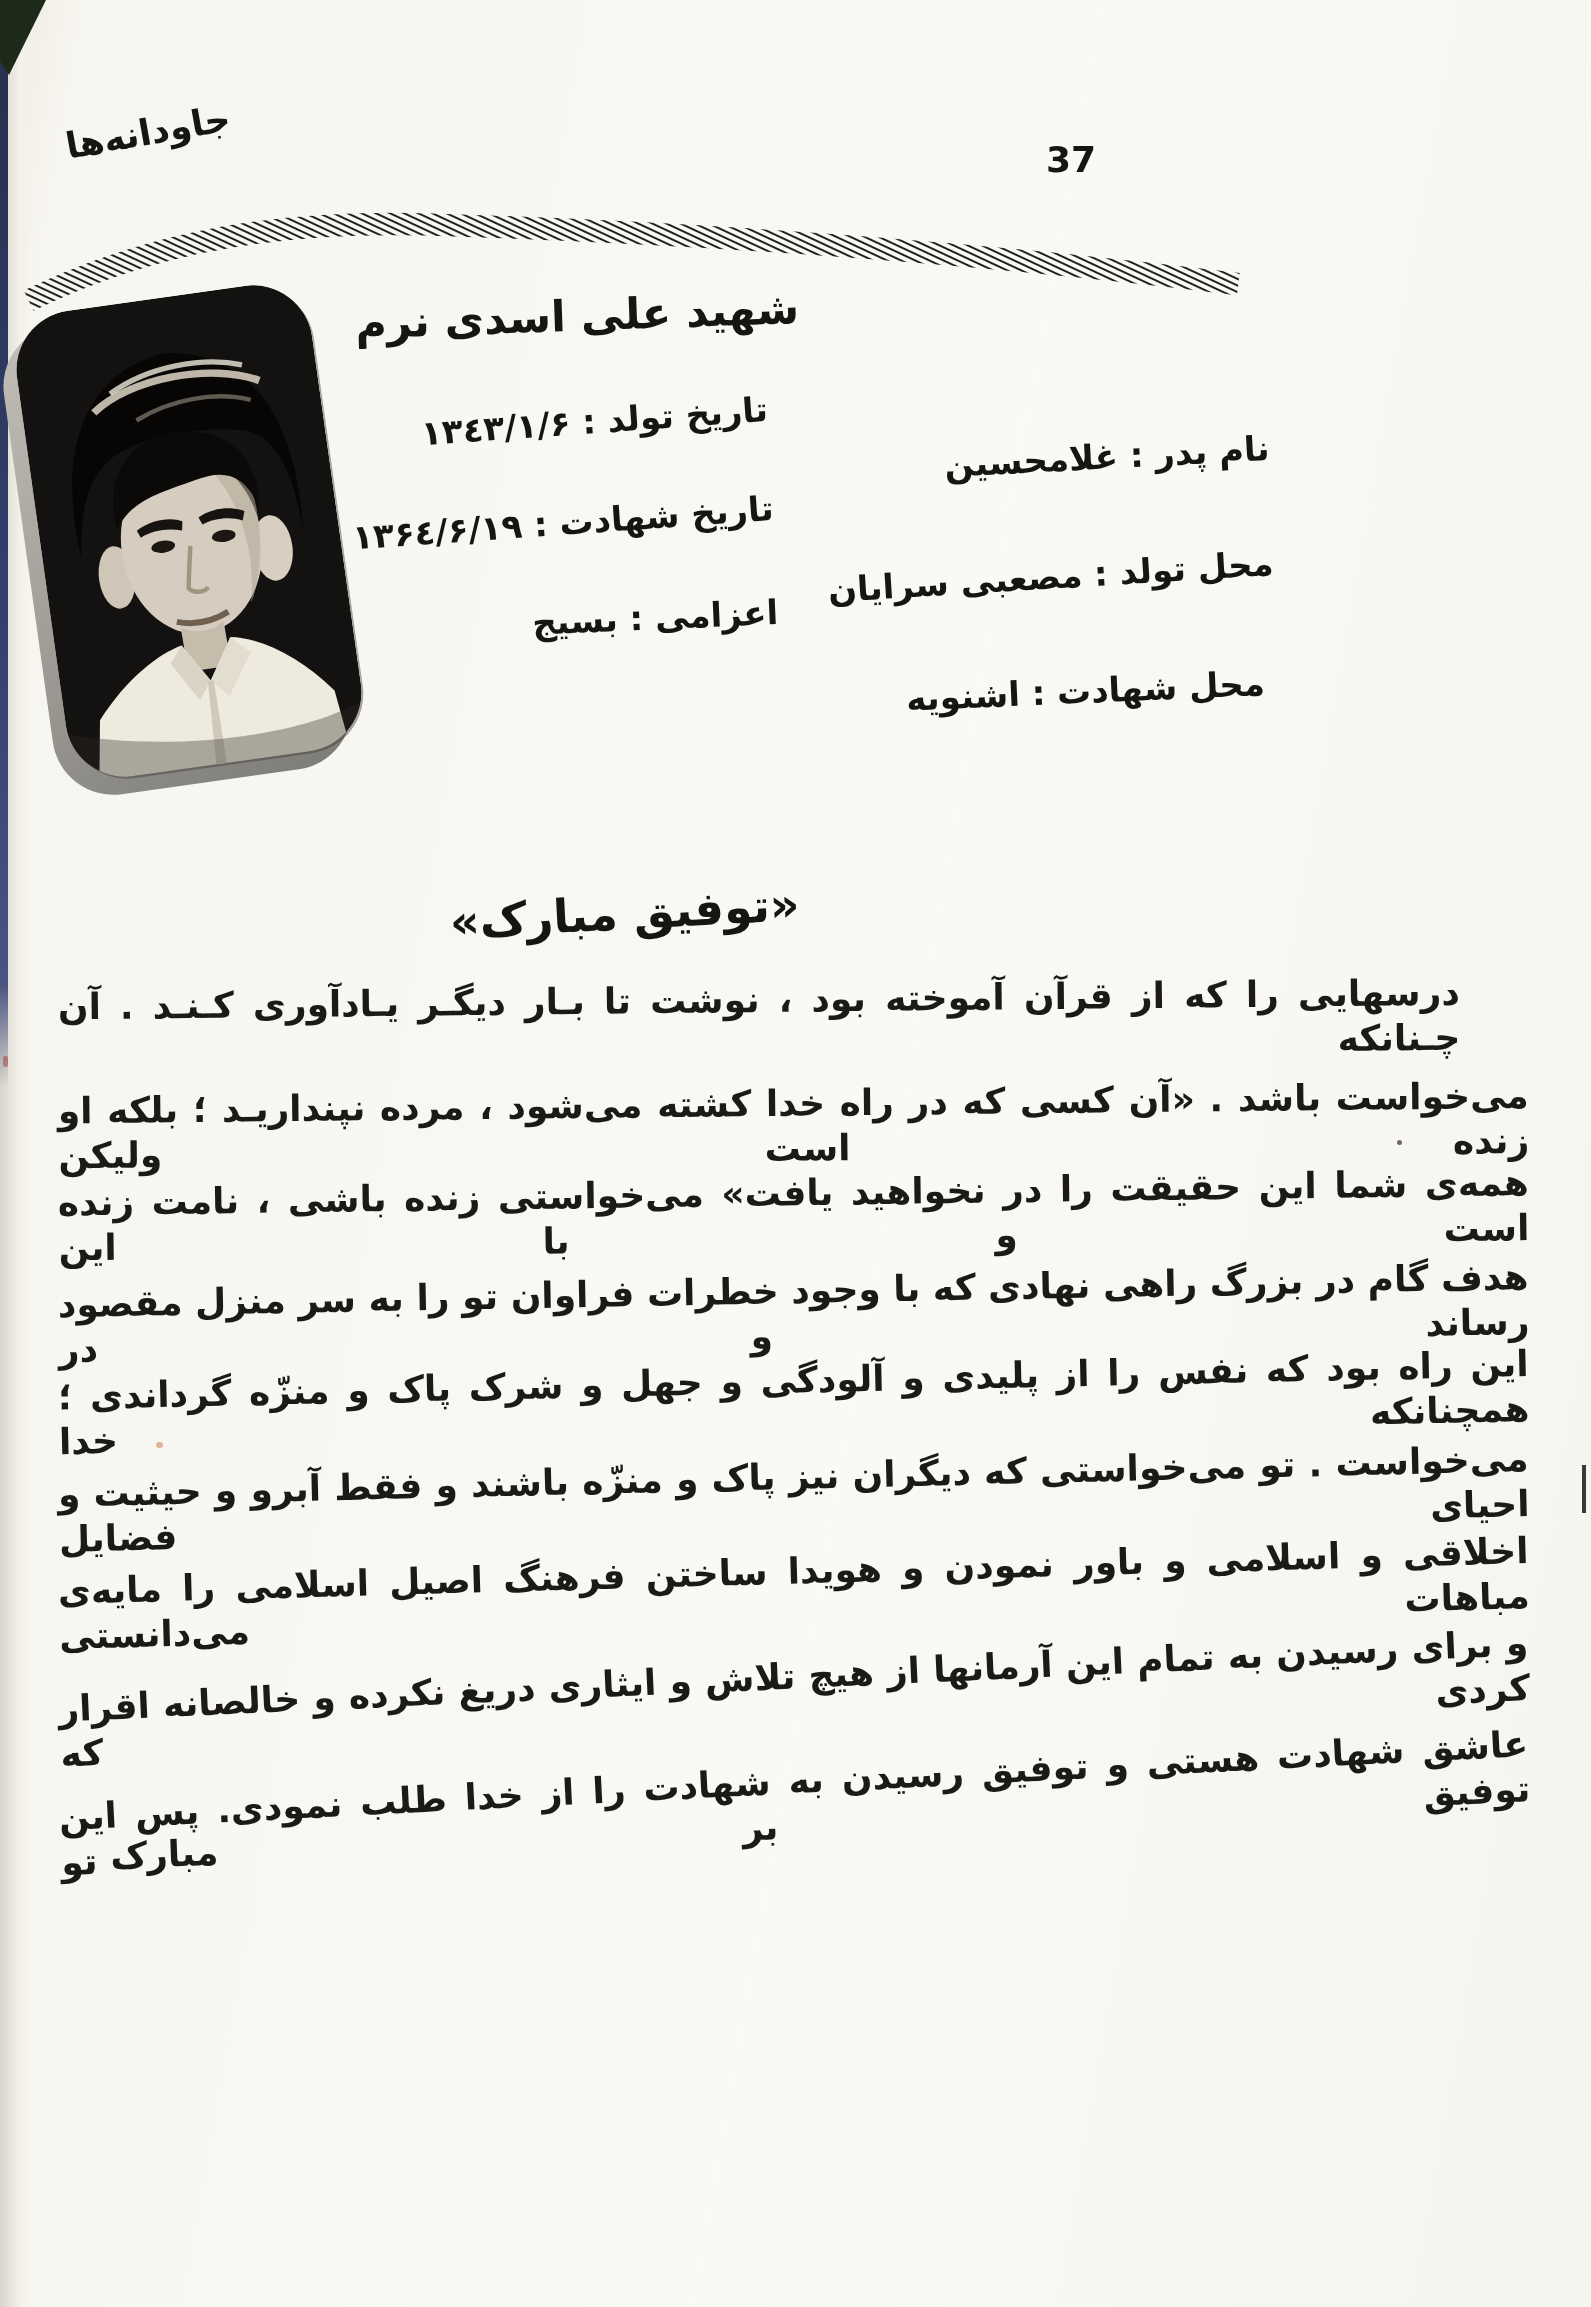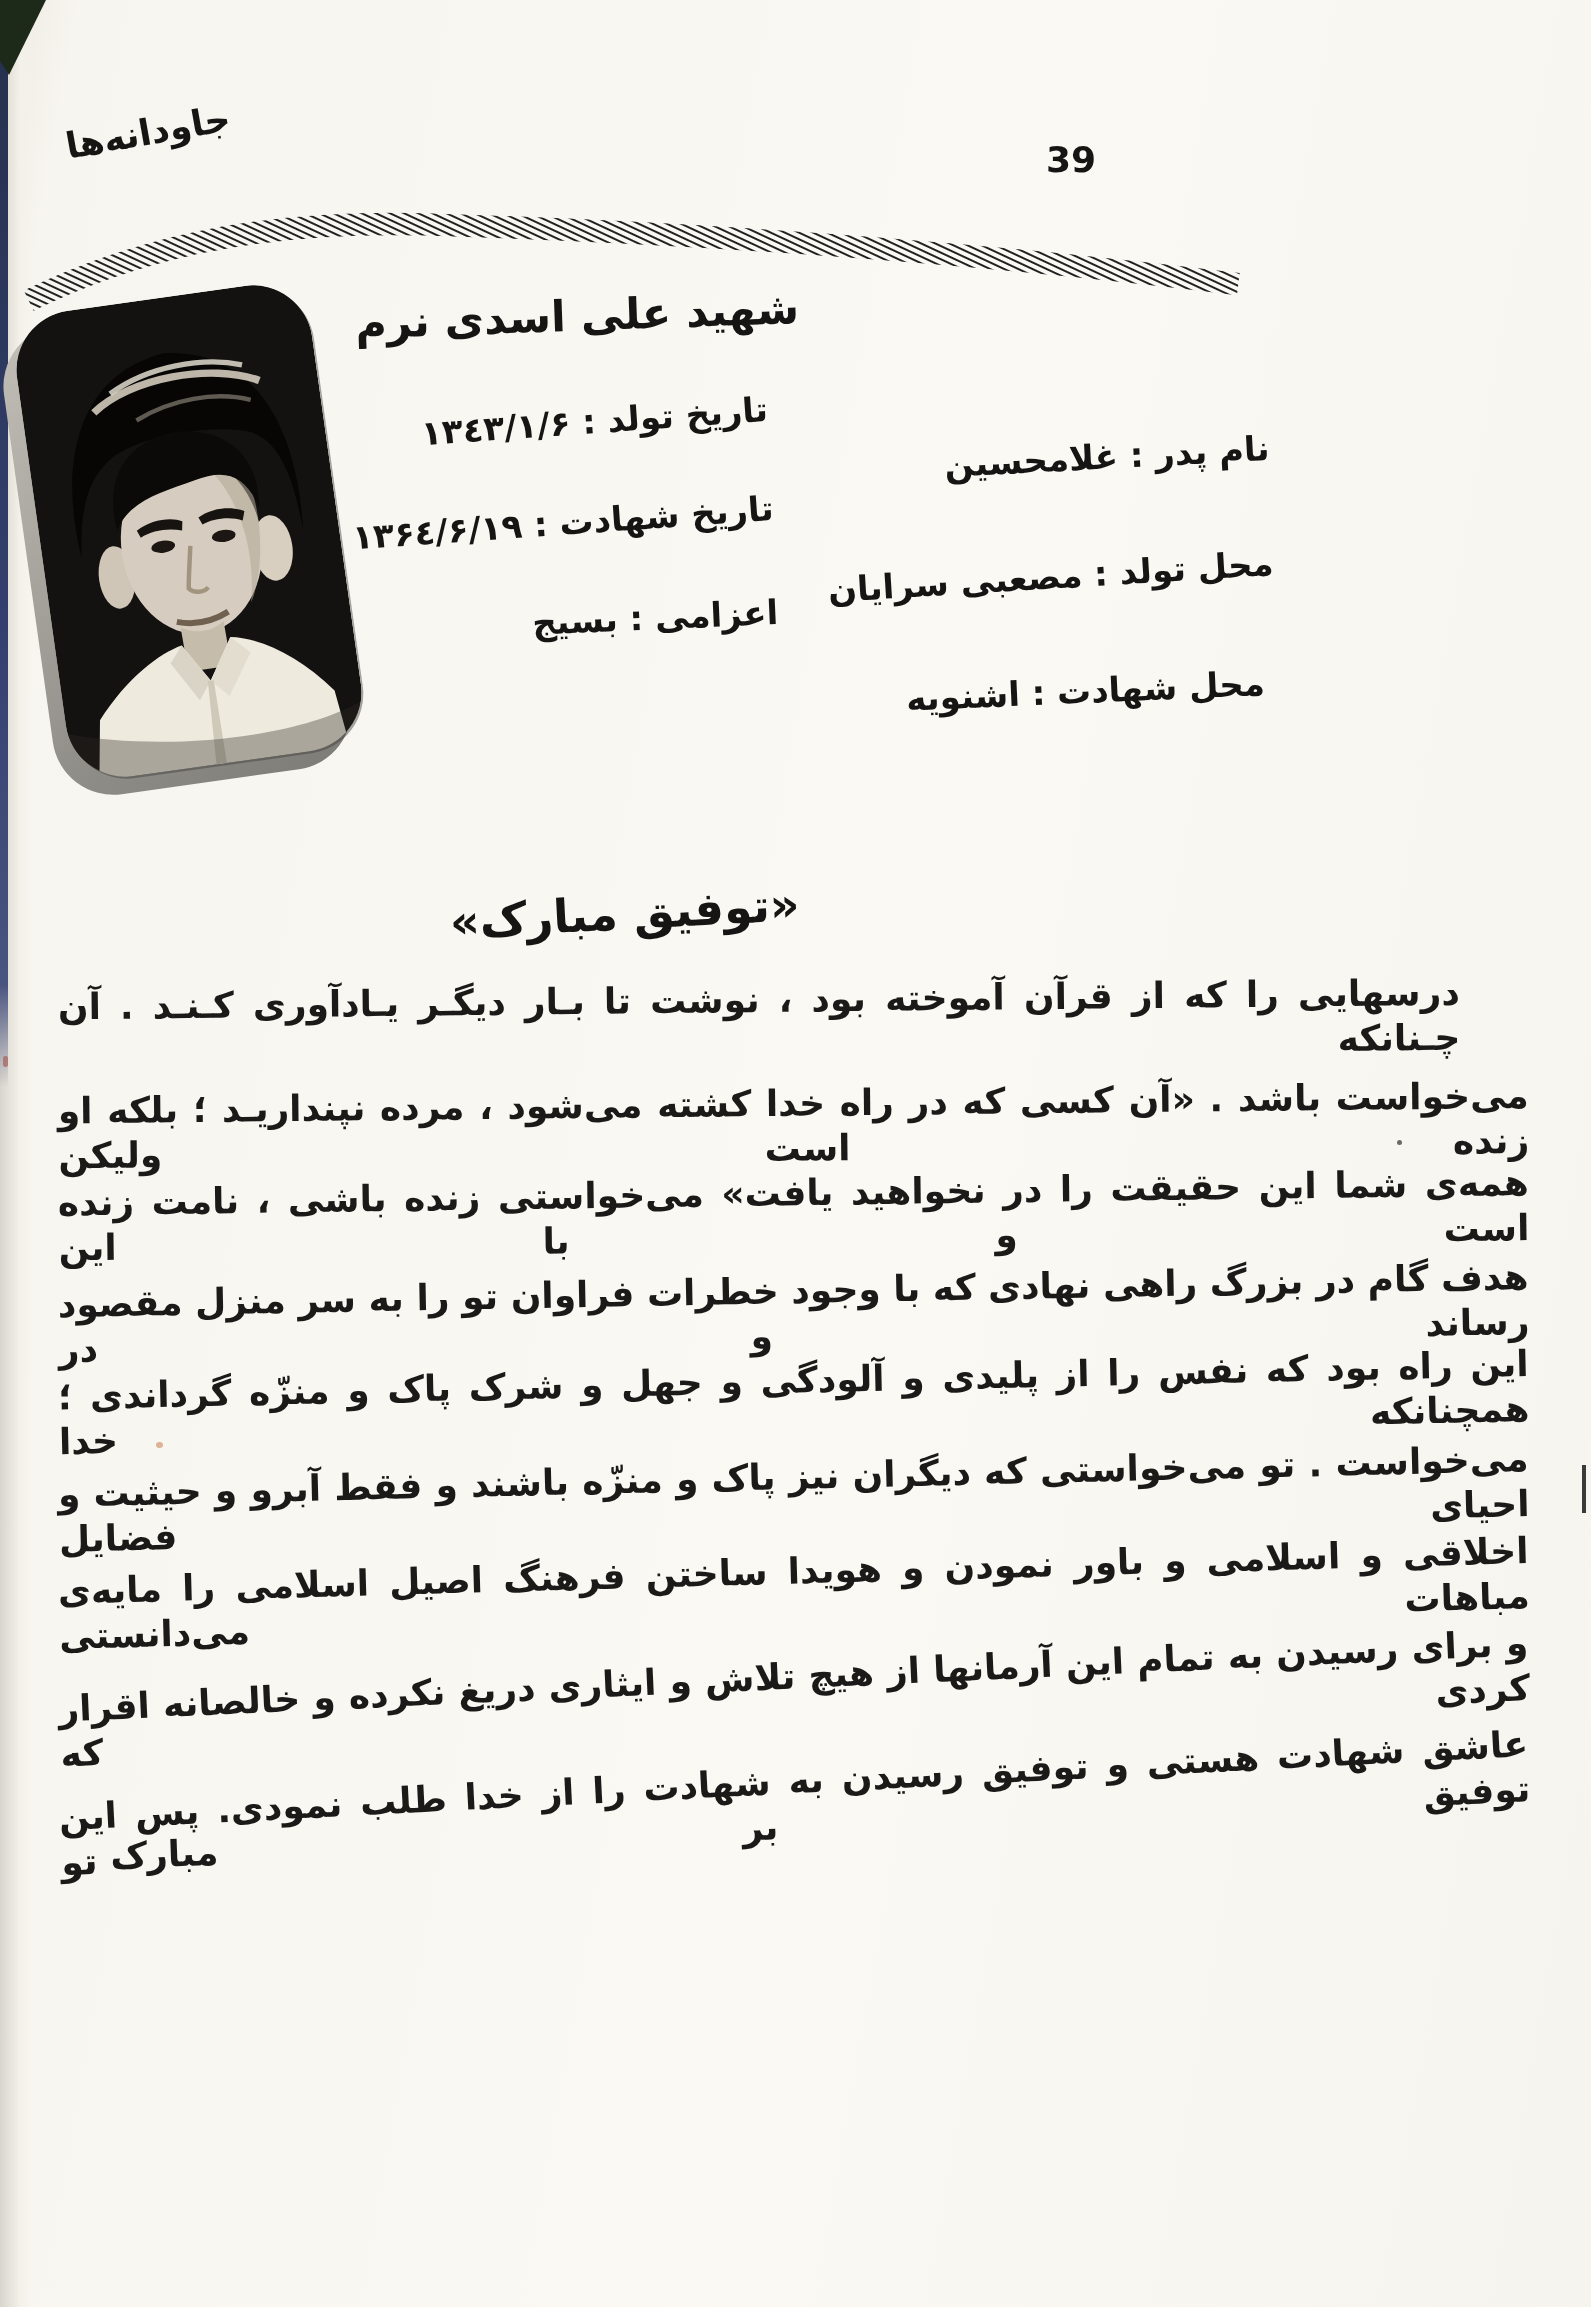--- a/index.html
+++ b/index.html
@@ -63,21 +63,21 @@
 
   <div class="edge-shade"></div>
   <div class="edge-strip"></div>
   <div class="corner-dark"></div>
   <div class="speck" style="left:1397px;top:1140px;width:5.2px;height:5.2px;background:#6d6a66;"></div>
   <div class="speck" style="left:156px;top:1442px;width:6.7px;height:6px;background:#c97b4a;opacity:.55;"></div>
   <div class="speck" style="left:3px;top:1056px;width:4.5px;height:10.5px;background:#a0504a;opacity:.6;border-radius:2.2px;"></div>
   <div class="right-tick"></div>
 
   <div class="book-header fa">جاودانه‌ها</div>
-  <div class="page-number fa">39</div>
+  <div class="page-number fa">37</div>
 
   <svg class="ribbon" width="1242" height="112" viewBox="0 0 1660 150">
     <defs>
       <pattern id="hatch" patternUnits="userSpaceOnUse" width="8" height="8" patternTransform="rotate(115)">
         <line x1="4" y1="0" x2="4" y2="8" stroke="#1b1b1b" stroke-width="2.6"></line>
       </pattern>
     </defs>
     <path d="M 14,124 C 150,58 310,16 545,22 C 930,34 1290,60 1634,102" fill="none" stroke="url(#hatch)" stroke-width="30" stroke-linecap="butt"></path>
   </svg>
 

